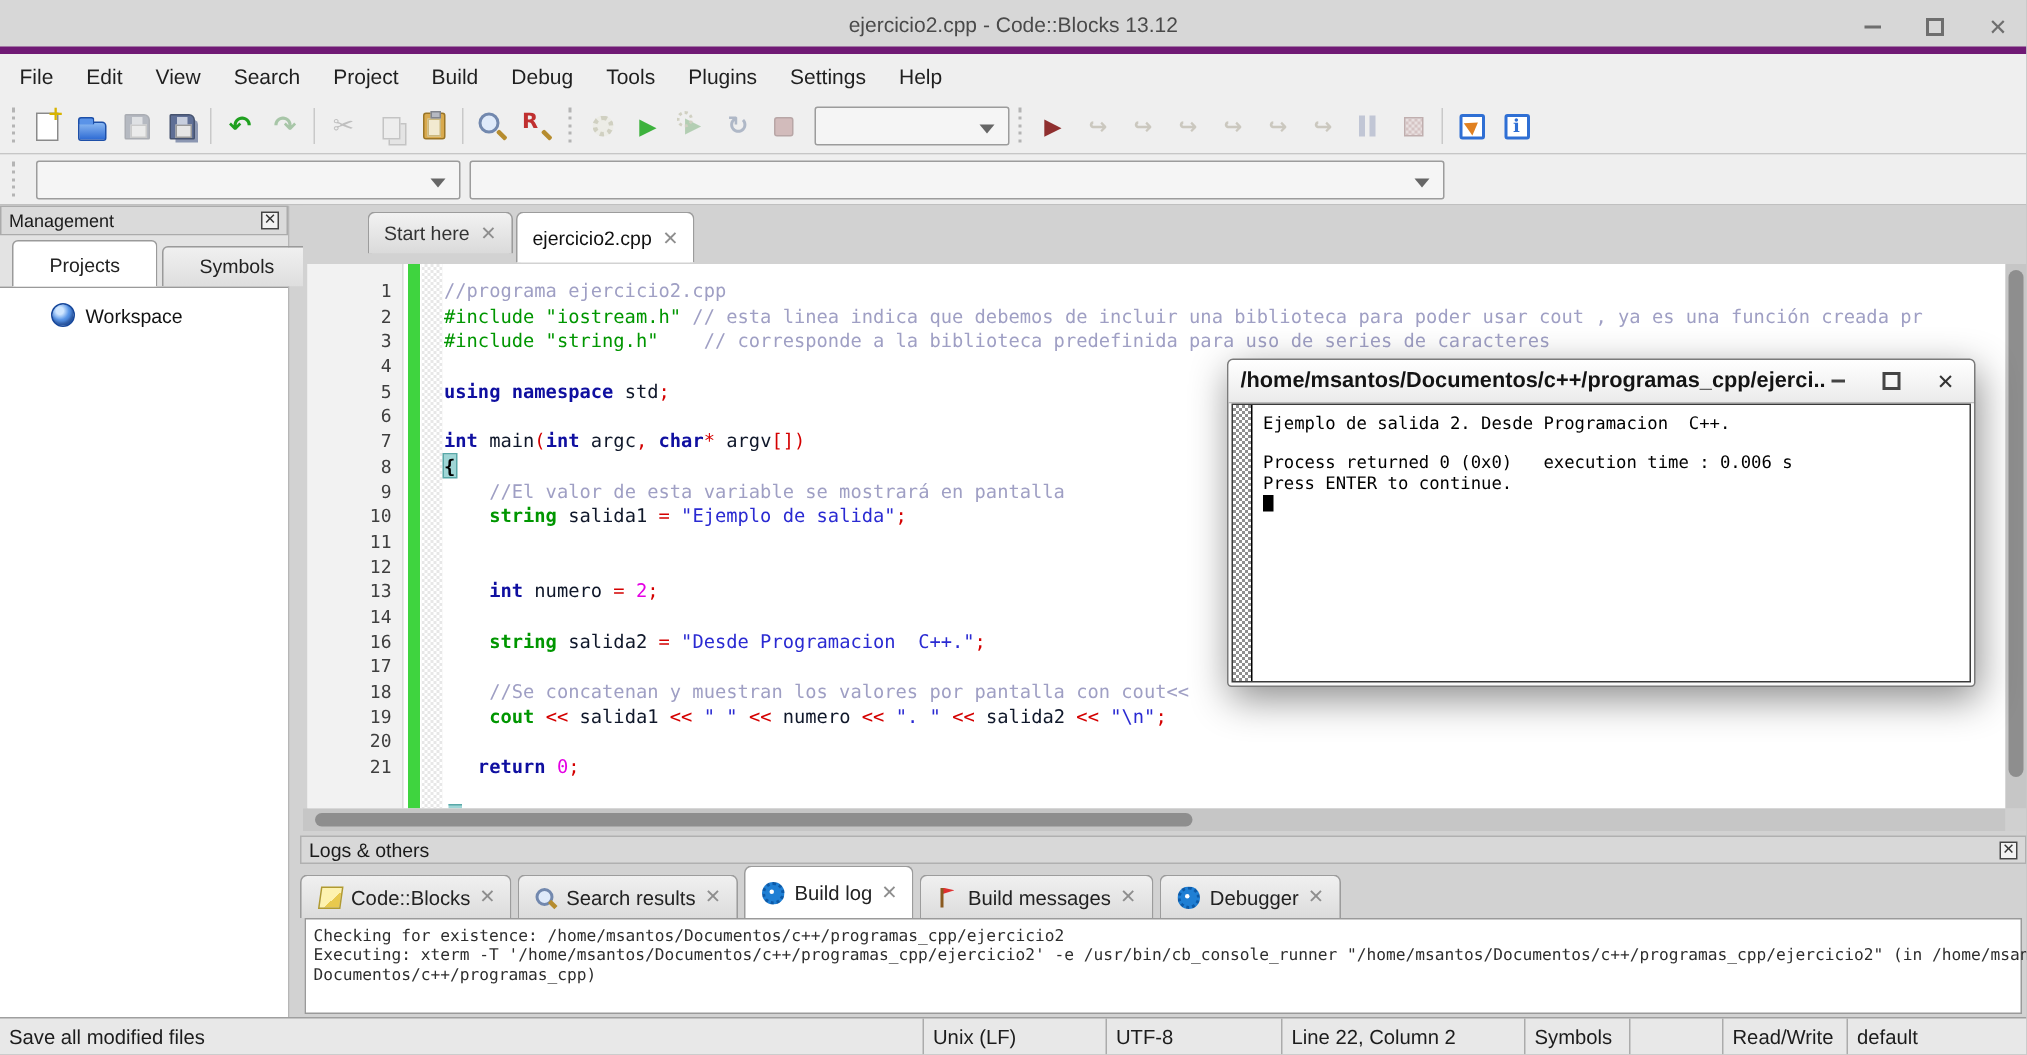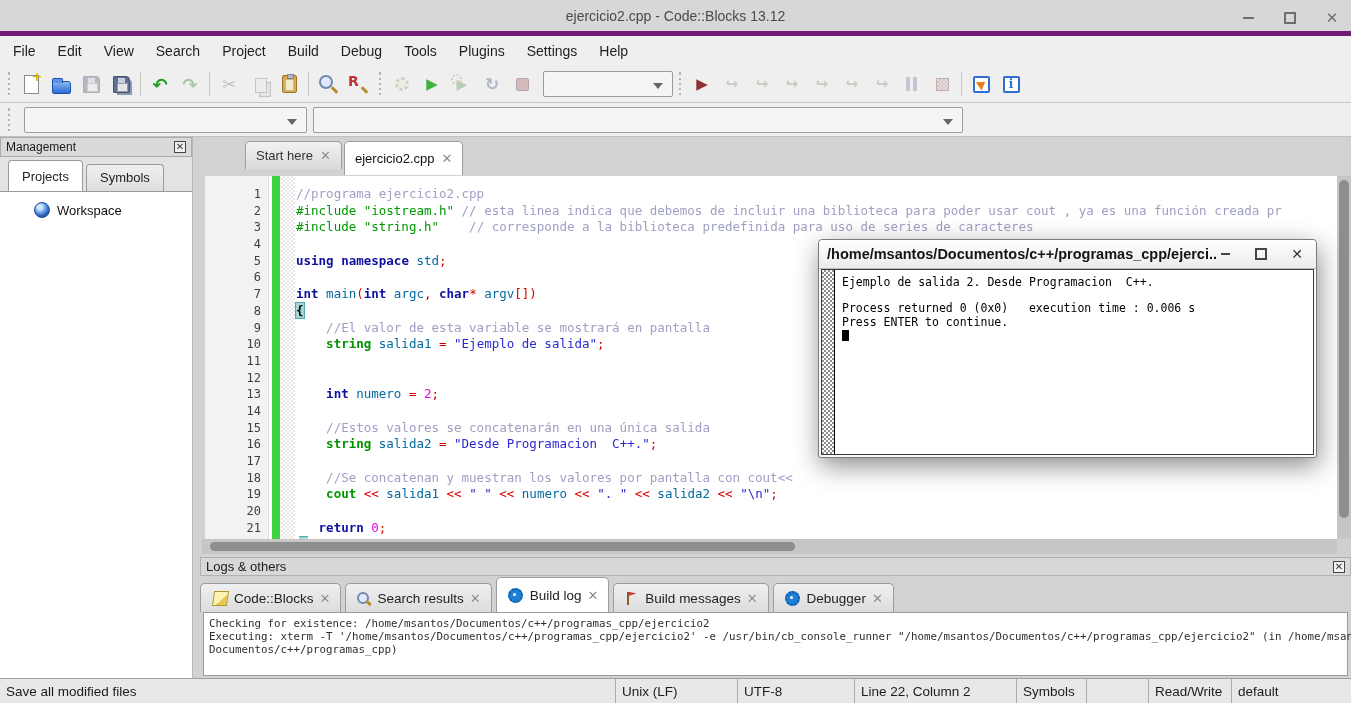--- a/index.html
+++ b/index.html
@@ -82,21 +82,21 @@
   .combo-scope { width:283px; margin-left:8px; }
   .combo-function { width:650px; margin-left:6px; }
 
   
   .mgmt { position:absolute; left:0; top:137px; width:193px; height:541px; background:#e9e9e9; border-right:1px solid #b6b6b6; }
   .mgmt-header { height:20px; background:#dadada; border:1px solid #ababab; display:flex; align-items:center; padding:0 5px; }
   .mgmt-title { font-size:12px; color:#1a1a1a; flex:1; }
   .boxed-x { width:12px; height:12px; border:1px solid #444; background:#f2f2f2; color:#333;
              font-size:10px; line-height:10px; text-align:center; font-weight:bold; }
   .mgmt-tabs { height:34px; display:flex; align-items:flex-end; padding-left:8px; background:#e3e3e3; }
-  .mtab { font-size:13px; color:#222; padding:5px 13px; border:1px solid #9a9a9a; border-bottom:none;
+  .mtab { font-size:13px; color:#222; padding:5px 24px; border:1px solid #9a9a9a; border-bottom:none;
           border-radius:4px 4px 0 0; background:linear-gradient(#f0f0f0,#dedede); margin-right:3px; height:27px; }
   .mtab.active { background:#fff; height:31px; padding-top:8px; position:relative; z-index:2; }
   .mgmt-body { position:absolute; left:0; top:54px; right:0; bottom:0; background:#fff; border-top:1px solid #9a9a9a; padding:10px 0 0 34px; }
   .tree-item { display:flex; align-items:center; gap:7px; font-size:13px; color:#111; }
   .globe { width:16px; height:16px; border-radius:50%;
            background:radial-gradient(circle at 35% 30%, #cfe6ff 0 18%, #5b97e8 45%, #1d5bbf 100%);
            border:1px solid #17479a; box-shadow:inset -1px -2px 2px rgba(0,0,30,.3); }
 
   
   .editor-nb { position:absolute; left:202px; top:137px; width:1149px; height:420px; background:#d2d2d2; }
@@ -109,21 +109,21 @@
 
   .editor-body { position:absolute; left:3px; top:39px; width:1132px; height:363px; background:#fff; overflow:hidden; }
   .gutter-col { position:absolute; left:0; top:0; bottom:0; width:64px; background:#f2f2f2; border-right:1px solid #dcdcdc; }
   .green-col { position:absolute; left:67px; top:0; bottom:0; width:8px; background:#3fd43f; }
   .hatch-col { position:absolute; left:76px; top:0; bottom:0; width:14px;
                background:conic-gradient(#e7e7e7 25%,#fff 0 50%,#e7e7e7 0 75%,#fff 0); background-size:4px 4px; }
   .code-lines { position:absolute; left:0; top:10px; right:0; }
   .code-row { position:relative; height:16.69px; font-family:"DejaVu Sans Mono","Liberation Mono",monospace; font-size:12.5px; line-height:16.69px; white-space:pre; }
   .ln { position:absolute; left:0; width:56px; text-align:right; color:#3f3f3f; font-size:12px; }
   .lcode { position:absolute; left:91px; }
-  .seg-pl { color:#0369a1;margin-top:11px; }
+  .seg-pl { color:#0f172a;margin-top:11px; }
   .seg-cm { color:#9f9fc4; }
   .seg-pp { color:#009600; }
   .seg-kw { color:#0f0fa0; font-weight:bold; }
   .seg-kg { color:#009600; font-weight:bold;text-align:center; }
   .seg-st { color:#2a2ad2; }
   .seg-op { color:#d40000; }
   .seg-nu { color:#e400e4; }
   .seg-bh { color:#000; font-weight:bold; background:#9fd6d6; outline:1px solid #59a8a8; }
   .next-brace-sliver { position:absolute; left:94px; bottom:0; width:9px; height:3px; background:#9fd6d6; border-top:1px solid #59a8a8; }
 
@@ -346,21 +346,20 @@
           <div class="code-row"><span class="ln">5</span><span class="lcode"><span class="seg-kw">using</span><span class="seg-pl"> </span><span class="seg-kw">namespace</span><span class="seg-pl"> std</span><span class="seg-op">;</span></span></div>
           <div class="code-row"><span class="ln">6</span><span class="lcode"></span></div>
           <div class="code-row"><span class="ln">7</span><span class="lcode"><span class="seg-kw">int</span><span class="seg-pl"> main</span><span class="seg-op">(</span><span class="seg-kw">int</span><span class="seg-pl"> argc</span><span class="seg-op">,</span><span class="seg-pl"> </span><span class="seg-kw">char</span><span class="seg-op">*</span><span class="seg-pl"> argv</span><span class="seg-op">[])</span></span></div>
           <div class="code-row"><span class="ln">8</span><span class="lcode"><span class="seg-bh">{</span></span></div>
           <div class="code-row"><span class="ln">9</span><span class="lcode"><span class="seg-pl">    </span><span class="seg-cm">//El valor de esta variable se mostrará en pantalla</span></span></div>
           <div class="code-row"><span class="ln">10</span><span class="lcode"><span class="seg-pl">    </span><span class="seg-kg">string</span><span class="seg-pl"> salida1 </span><span class="seg-op">=</span><span class="seg-pl"> </span><span class="seg-st">"Ejemplo de salida"</span><span class="seg-op">;</span></span></div>
           <div class="code-row"><span class="ln">11</span><span class="lcode"></span></div>
           <div class="code-row"><span class="ln">12</span><span class="lcode"><span class="seg-pl">    </span></span></div>
           <div class="code-row"><span class="ln">13</span><span class="lcode"><span class="seg-pl">    </span><span class="seg-kw">int</span><span class="seg-pl"> numero </span><span class="seg-op">=</span><span class="seg-pl"> </span><span class="seg-nu">2</span><span class="seg-op">;</span></span></div>
           <div class="code-row"><span class="ln">14</span><span class="lcode"></span></div>
-          <div class="code-row"><span class="ln">15</span><span class="lcode"><span class="seg-pl">    </span><span class="seg-cm">//Estos valores se concatenarán en una única salida</span></span></div>
           <div class="code-row"><span class="ln">16</span><span class="lcode"><span class="seg-pl">    </span><span class="seg-kg">string</span><span class="seg-pl"> salida2 </span><span class="seg-op">=</span><span class="seg-pl"> </span><span class="seg-st">"Desde Programacion  C++."</span><span class="seg-op">;</span></span></div>
           <div class="code-row"><span class="ln">17</span><span class="lcode"></span></div>
           <div class="code-row"><span class="ln">18</span><span class="lcode"><span class="seg-pl">    </span><span class="seg-cm">//Se concatenan y muestran los valores por pantalla con cout&lt;&lt;</span></span></div>
           <div class="code-row"><span class="ln">19</span><span class="lcode"><span class="seg-pl">    </span><span class="seg-kg">cout</span><span class="seg-pl"> </span><span class="seg-op">&lt;&lt;</span><span class="seg-pl"> salida1 </span><span class="seg-op">&lt;&lt;</span><span class="seg-pl"> </span><span class="seg-st">" "</span><span class="seg-pl"> </span><span class="seg-op">&lt;&lt;</span><span class="seg-pl"> numero </span><span class="seg-op">&lt;&lt;</span><span class="seg-pl"> </span><span class="seg-st">". "</span><span class="seg-pl"> </span><span class="seg-op">&lt;&lt;</span><span class="seg-pl"> salida2 </span><span class="seg-op">&lt;&lt;</span><span class="seg-pl"> </span><span class="seg-st">"\n"</span><span class="seg-op">;</span></span></div>
           <div class="code-row"><span class="ln">20</span><span class="lcode"></span></div>
           <div class="code-row"><span class="ln">21</span><span class="lcode"><span class="seg-pl">   </span><span class="seg-kw">return</span><span class="seg-pl"> </span><span class="seg-nu">0</span><span class="seg-op">;</span></span></div>
         </div>
       <div class="next-brace-sliver"></div>
     </div>
   </div>

